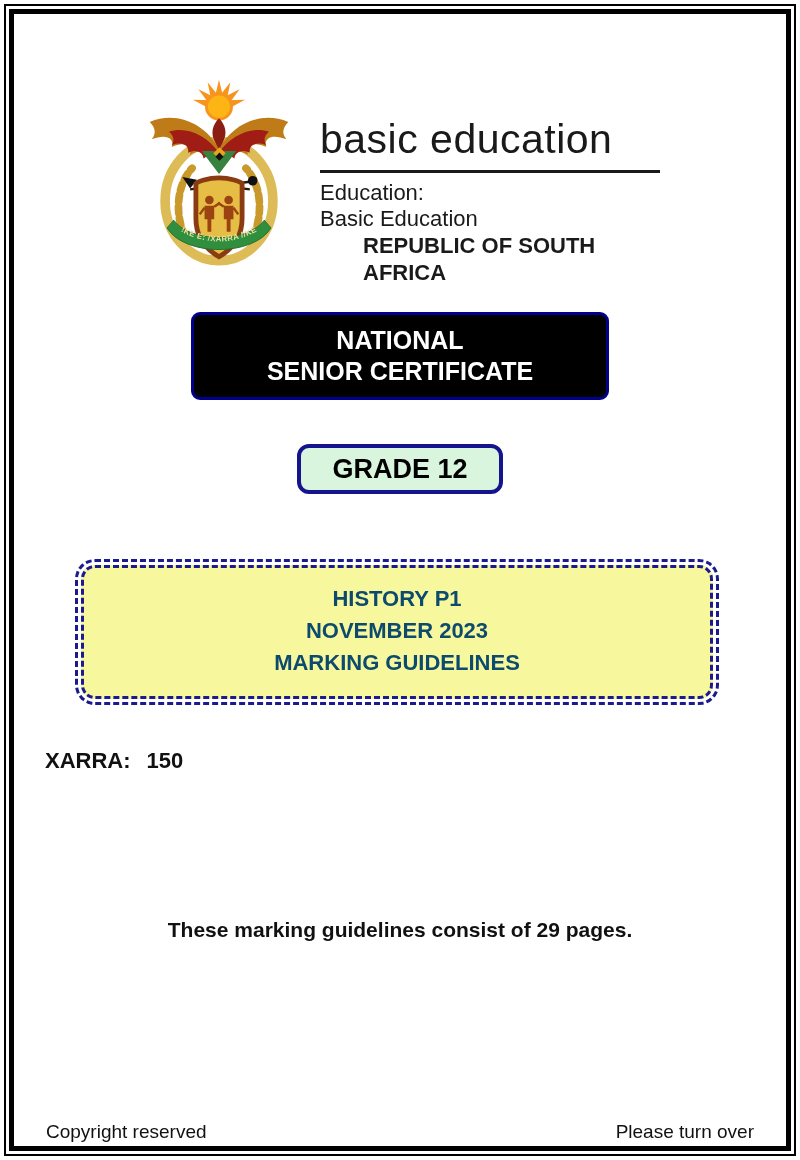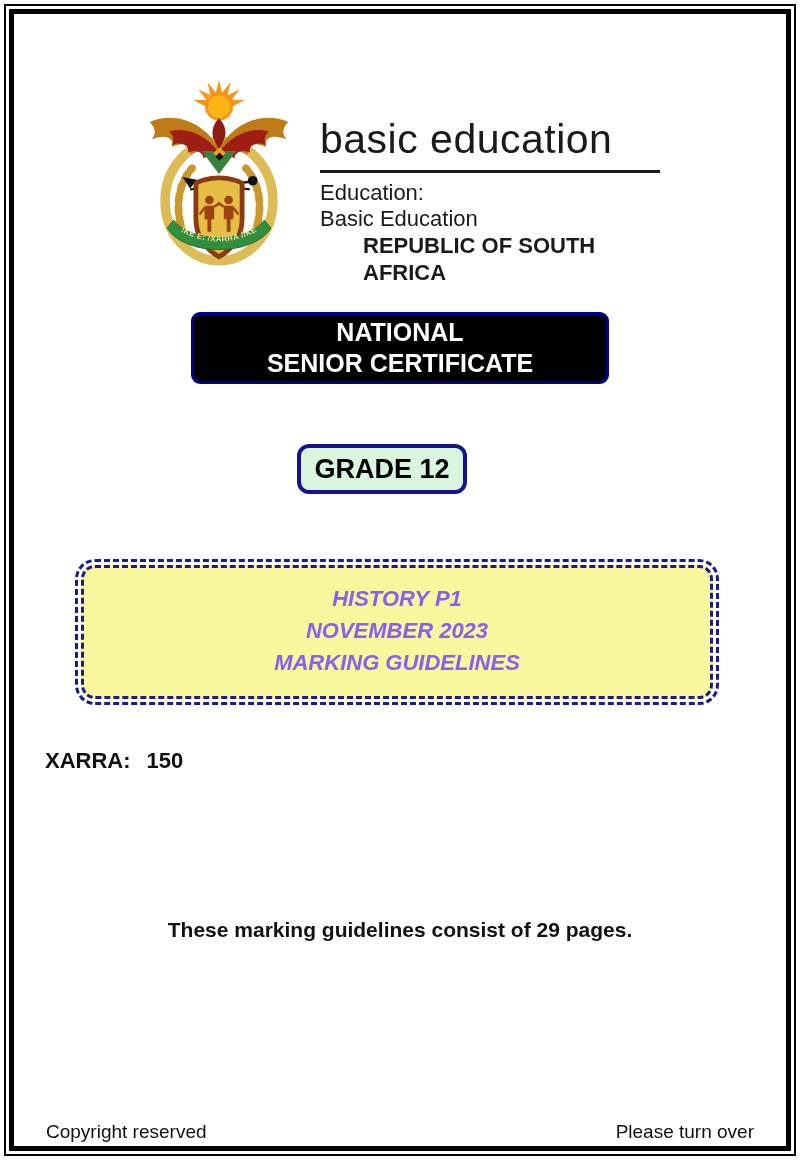--- a/index.html
+++ b/index.html
@@ -14,38 +14,38 @@
   
   .coat-of-arms { position: absolute; left: 142px; top: 76px; width: 154px; height: 196px; }
   .brand-block { position: absolute; left: 320px; top: 116px; width: 360px; }
   .brand-title { font-size: 41px; font-weight: 400; letter-spacing: 0.5px; color: #1a1a1a; }
   .brand-rule  { width: 340px; height: 3px; background: #1a1a1a; margin-top: 7px; }
   .dept-line   { font-size: 22px; line-height: 26px; color: #1a1a1a; }
   .dept-block  { margin-top: 7px; }
   .country-line{ font-size: 22px; line-height: 27px; font-weight: bold; color: #1a1a1a; margin-left: 43px; }
 
   
-  .nsc-banner { position: absolute; left: 191px; top: 312px; width: 418px; height: 72px;
+  .nsc-banner { position: absolute; left: 191px; top: 312px; width: 418px; height: 88px;
     background: #000000; border: 3px solid #00008b; border-radius: 9px;
     display: flex; flex-direction: column; align-items: center; justify-content: center;
     color: #ffffff; font-weight: bold; font-size: 25px; line-height: 31px; text-align: center; }
 
   
-  .grade-badge { position: absolute; left: 297px; top: 444px; width: 170px; height: 50px;
+  .grade-badge { position: absolute; left: 297px; top: 444px; width: 206px; height: 50px;
     background: #d9f5dd; border: 4px solid #14148c; border-radius: 12px;
     display: flex; align-items: center; justify-content: center;
     font-weight: bold; font-size: 27px; color: #000; }
 
   
   .exam-box { position: absolute; left: 81px; top: 565px; width: 632px; height: 134px;
     background: #f7f79d; border: 3px dashed #1b1b8e; outline: 3px dashed #1b1b8e;
     outline-offset: 3px; border-radius: 14px;
     display: flex; flex-direction: column; justify-content: space-between;
     padding: 18px 0 20px 0; text-align: center; }
-  .exam-line { font-weight: bold; font-size: 22px; color: #8b5cf6; font-style: italic; }
+  .exam-line { font-weight: bold; font-size: 22px; color: #0c4a6e; }
 
   
   .marks-row { position: absolute; left: 45px; top: 748px; font-weight: bold; font-size: 22px; }
   .marks-value { margin-left: 16px; }
 
   
   .pages-note { position: absolute; left: 0; right: 0; top: 888px; text-align: center;
     font-weight: bold; font-size: 21px; margin-top: 30px; }
 
   

